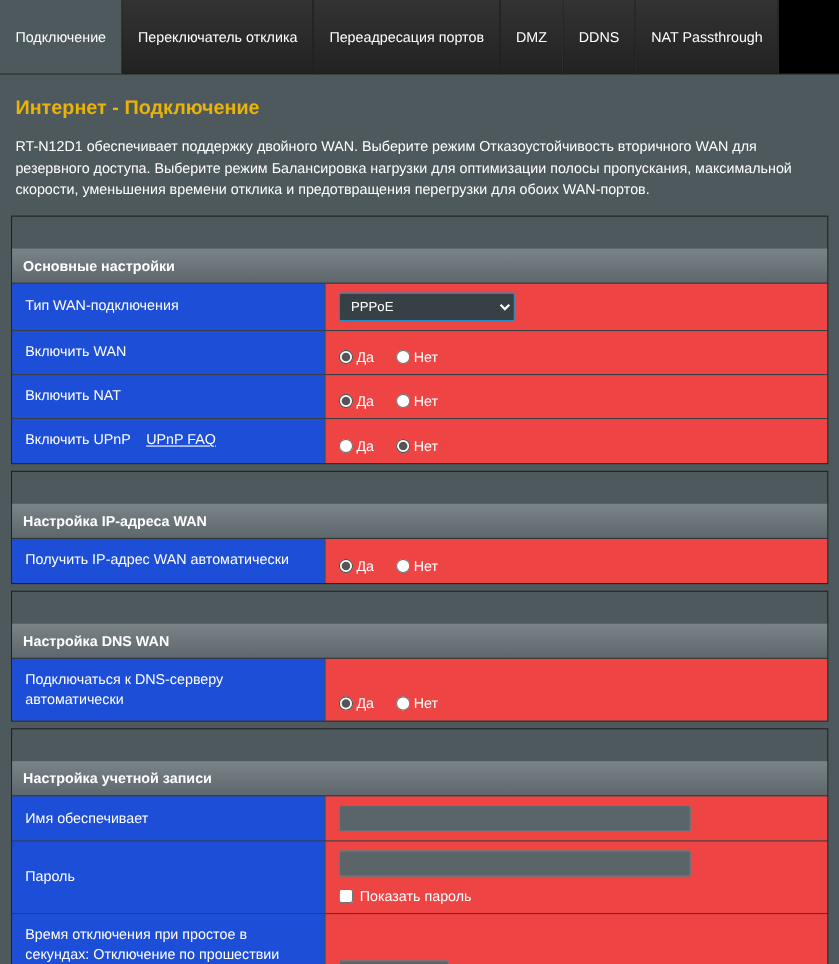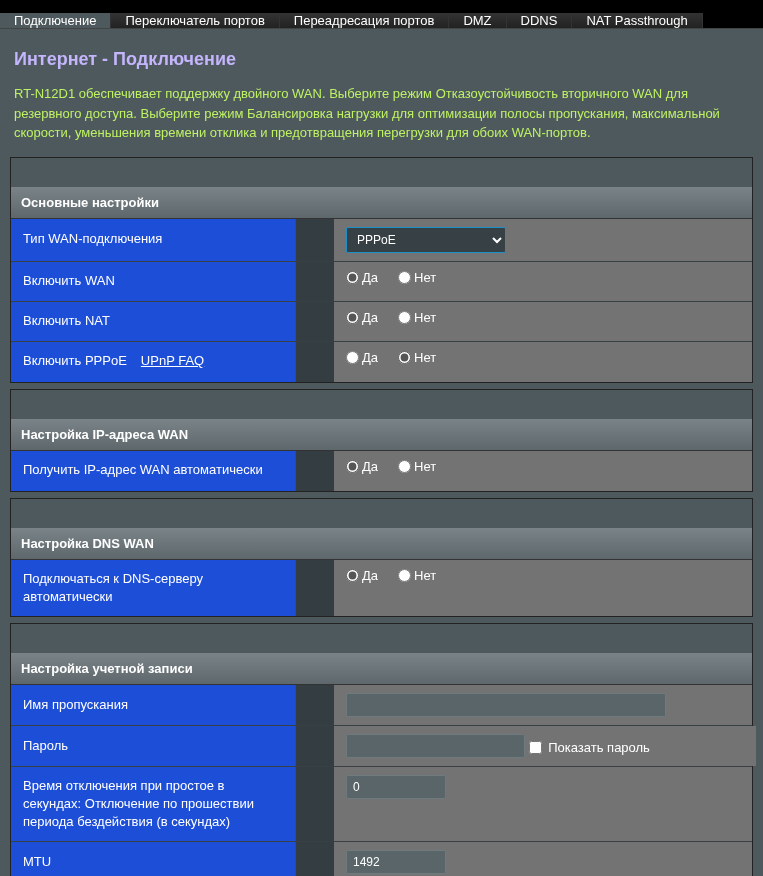--- a/index.html
+++ b/index.html
@@ -9,46 +9,45 @@
       color: #fff;
       font-size: 13px;
       width: 763px;
     }
     .tabs {
       display: flex;
       background: #000;
       border-bottom: 1px solid #444;
     }
     .tab {
-      padding: 0 14px;
+      padding: 26px 14px;
       color: #fff;
       cursor: pointer;
       font-size: 13px;
       border-right: 1px solid #333;
       background: linear-gradient(#333, #222);
-      margin-top: 13px;
     }
     .tab.active {
       background: #4d595d;
       font-weight: normal;
     }
     .content {
       padding: 12px 10px;
       background: #4d595d;
     }
     .page-title {
       font-size: 18px;
       font-weight: bold;
-      color: #c4b5fd;
+      color: #eab308;
       padding: 8px 4px 14px;
     }
     .page-desc {
       font-size: 13px;
       line-height: 1.5;
-      color: #bef264;
+      color: #ffffff;
       padding: 0 4px 14px;
     }
     .section {
       border: 1px solid #222;
       margin-bottom: 6px;
       background: #4d595d;
     }
     .section-header {
       background: linear-gradient(#7a8488, #5e686c);
       color: #fff;
@@ -77,27 +76,26 @@
       line-height: 1.4;
       display: flex;
       align-items: center;
       align-self: stretch;
       flex-wrap: wrap;
       gap: 10px;
     }
     .row .field {
       flex: 1;
       padding: 8px 12px;
-      background: #737373;
-      display: flex;
-      align-items: flex-start;
+      background: #ef4444;
+      display: flex;
+      align-items: flex-end;
       gap: 10px;
       align-self: stretch;
       flex-wrap: wrap;
-      margin-left: 38px;
     }
     select {
       width: 160px;
       padding: 4px 6px;
       background: #364045;
       color: #fff;
       border: 1px solid #1e90c8;
       font-size: 12px;
       height: 26px;
       border-radius: 2px;
@@ -140,32 +138,32 @@
     .checkbox-row {
       display: flex;
       align-items: center;
       gap: 6px;
       color: #fff;
       margin-top: 6px;
       width: 100%;
     }
     .field-col { 
       display: flex; 
-      flex-direction: row; 
+      flex-direction: column; 
       gap: 4px; 
       width: 100%;
       align-items: flex-start;
     }
   </style>
 </head>
 <body>
 
 <div class="tabs">
   <div class="tab active">Подключение</div>
-  <div class="tab">Переключатель портов</div>
+  <div class="tab">Переключатель отклика</div>
   <div class="tab">Переадресация портов</div>
   <div class="tab">DMZ</div>
   <div class="tab">DDNS</div>
   <div class="tab">NAT Passthrough</div>
 </div>
 
 <div class="content">
   <div class="page-title">Интернет - Подключение</div>
   <div class="page-desc">RT-N12D1 обеспечивает поддержку двойного WAN. Выберите режим Отказоустойчивость вторичного WAN для резервного доступа. Выберите режим Балансировка нагрузки для оптимизации полосы пропускания, максимальной скорости, уменьшения времени отклика и предотвращения перегрузки для обоих WAN-портов.</div>
 
@@ -208,21 +206,21 @@
           <label>
               <input type="radio" name="nat" style="">
               <span>Нет</span>
             </label>
         </div>
       </div>
     </div>
 
     <div class="row">
       <div class="label">
-        <span>Включить PPPoE</span>
+        <span>Включить UPnP</span>
         <span class="link">UPnP  FAQ</span>
       </div>
       <div class="field">
         <div class="radio-group">
           <label>
               <input type="radio" name="upnp" style="">
               <span>Да</span>
             </label>
           <label>
               <input type="radio" name="upnp" checked="" style="">
@@ -268,21 +266,21 @@
             </label>
         </div>
       </div>
     </div>
   </div>
 
   <div class="section">
     <div class="section-header">Настройка учетной записи</div>
 
     <div class="row">
-      <div class="label">Имя пропускания</div>
+      <div class="label">Имя обеспечивает</div>
       <div class="field">
         <input type="text" class="wide" style="">
       </div>
     </div>
 
     <div class="row">
       <div class="label">Пароль</div>
       <div class="field">
         <div class="field-col">
           <input type="password" class="wide" style="">

